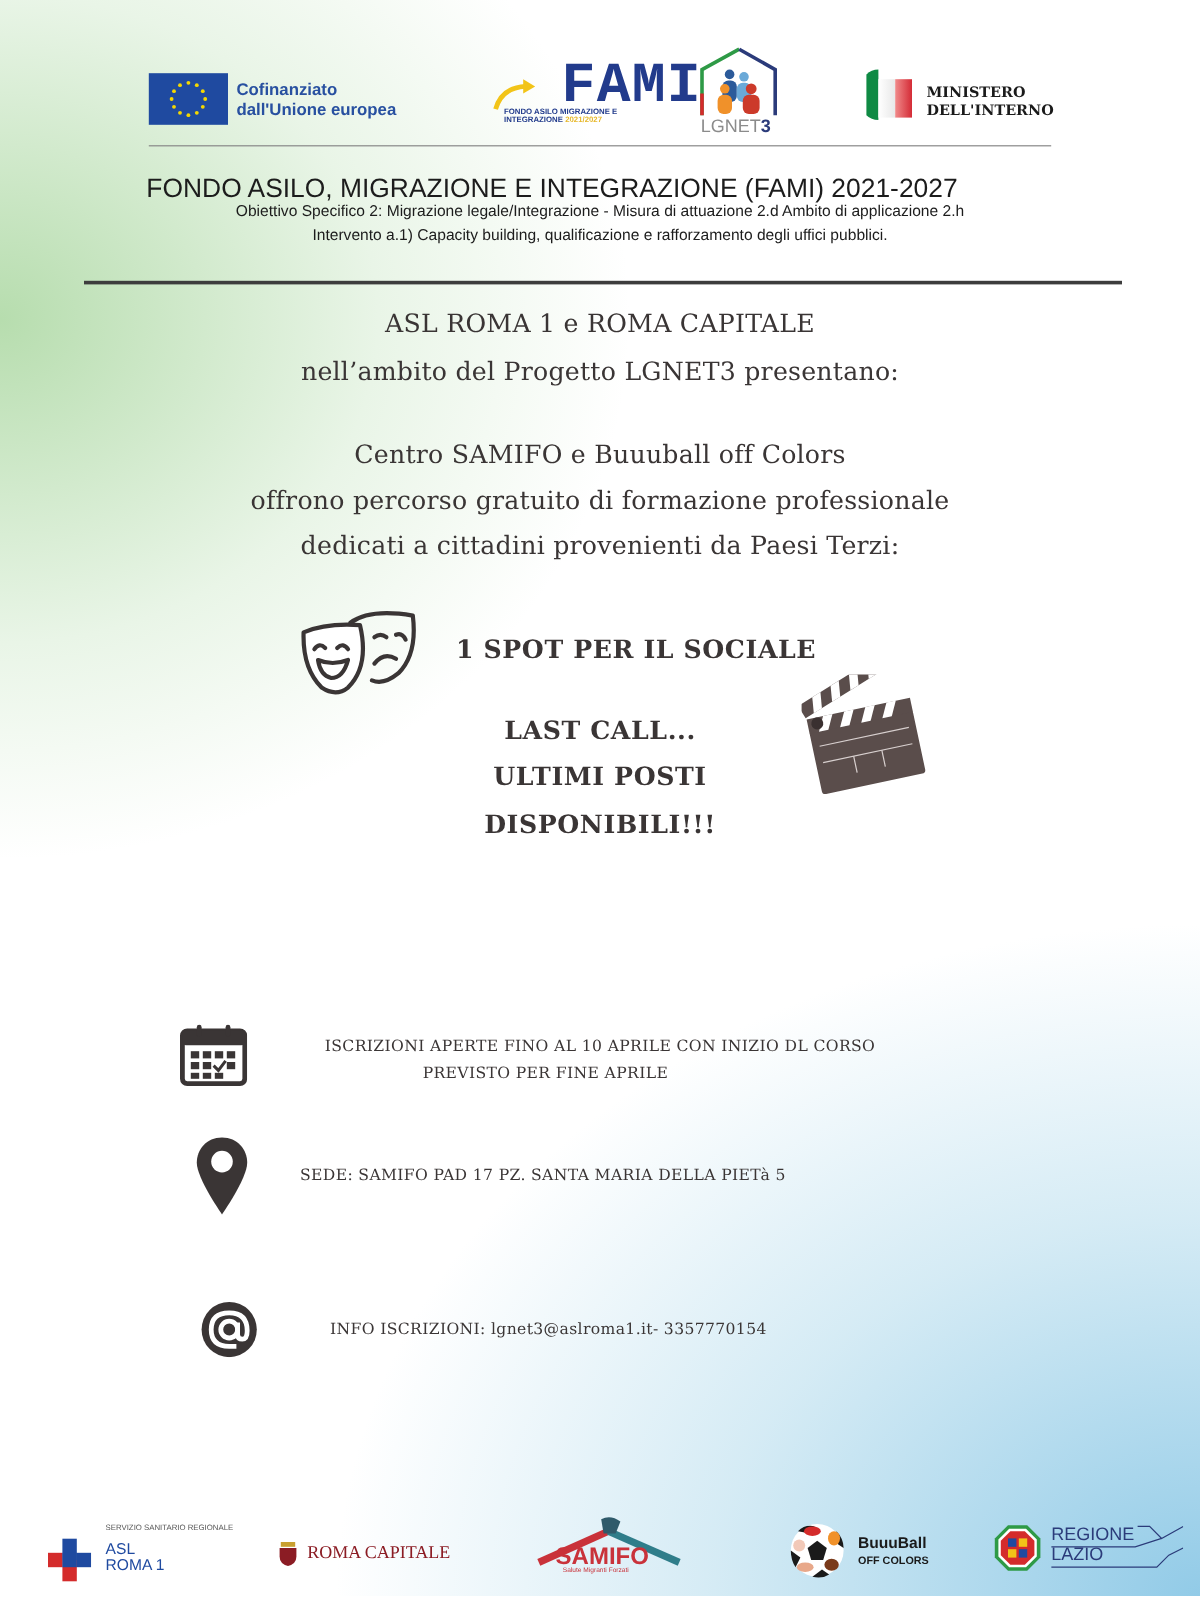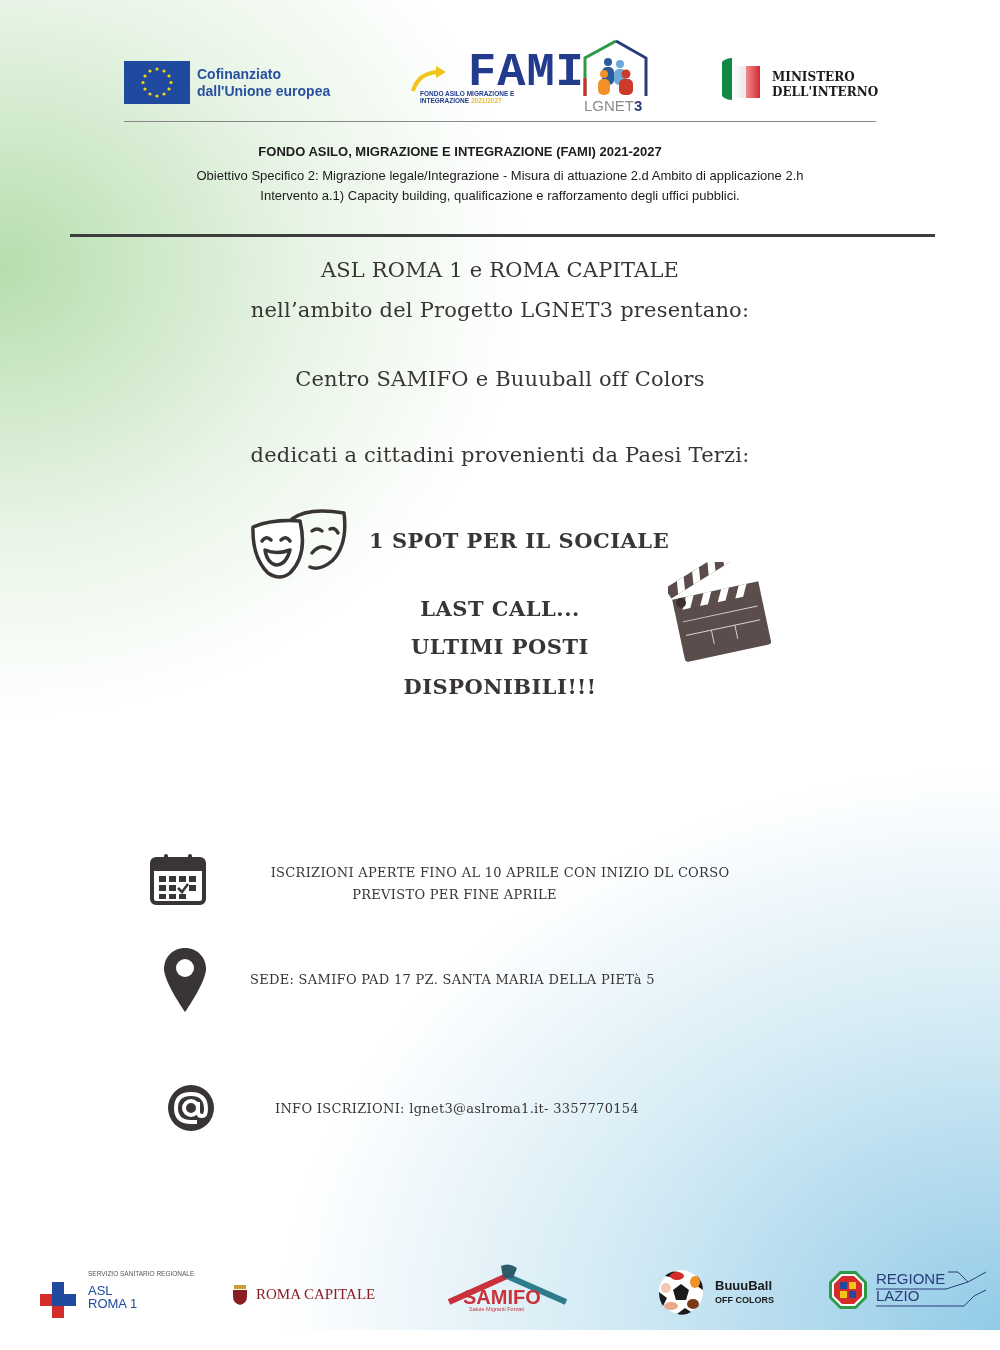--- a/index.html
+++ b/index.html
@@ -23,30 +23,30 @@
   .fami-sub { position:absolute; left: 10px; top: 35px; font-family: "Liberation Sans", sans-serif; font-weight: bold; font-size: 6.5px; line-height: 7px; color: #223b8c; width: 100px; }
   .fami-sub .yr { color: #e7b92e; }
   .lgnet-logo { left: 582px; top: 38px; width: 68px; height: 76px; }
   .lgnet-text { position:absolute; left: 2px; bottom: 0; font-family: "Liberation Sans", sans-serif; font-size: 15px; color: #8b8b8b; letter-spacing: 0; }
   .lgnet-text b { color: #2b3b7a; }
   .min-flag { left: 720px; top: 56px; width: 42px; height: 46px; }
   .min-text { left: 772px; top: 70px; font-family: "DejaVu Serif", serif; font-weight: bold; font-size: 12px; line-height: 15px; color: #1a1a1a; }
   .rule-thin { left: 124px; top: 121px; width: 752px; height: 1px; background: #888; }
 
   
-  .fund-title { left: 0; top: 144px; width: 920px; text-align: center; font-family: "Liberation Sans", sans-serif; font-weight: bold; font-size: 13px; color: #1c1c1c; }
+  .fund-title { left: 0; top: 144px; width: 920px; text-align: center; font-family: "Liberation Sans", sans-serif; font-weight: normal; font-size: 22px; color: #1c1c1c; }
   .fund-line { left: 0; width: 1000px; text-align: center; font-family: "Liberation Sans", sans-serif; font-size: 13px; color: #1c1c1c; }
   .fund-line1 { top: 168px; }
   .fund-line2 { top: 188px; }
   .rule-thick { left: 70px; top: 234px; width: 865px; height: 3px; background: #3d3d3d; }
 
   
   .center-line { left: 0; width: 1000px; text-align: center; font-family: "DejaVu Serif", serif; font-size: 21px; color: #3a3535; letter-spacing: 0.2px; }
   .caps-line { font-weight: bold; font-size: 21px; letter-spacing: 0.5px; }
-  .spot-label { left: 369px; top: 528px; font-weight: bold; font-size: 21px; letter-spacing: 0.5px; color: #3a3535; }
+  .spot-label { left: 380px; top: 528px; font-weight: bold; font-size: 21px; letter-spacing: 0.5px; color: #3a3535; }
 
   .masks-icon { left: 250px; top: 505px; width: 98px; height: 75px; }
   .clapper-icon { left: 668px; top: 562px; width: 104px; height: 102px; }
 
   .info-text { font-family: "DejaVu Serif", serif; font-size: 13px; color: #3a3535; letter-spacing: 0.3px; }
   .cal-icon { left: 150px; top: 853px; width: 56px; height: 52px; }
   .pin-icon { left: 162px; top: 946px; width: 46px; height: 68px; }
   .at-icon { left: 166px; top: 1085px; width: 50px; height: 46px; }
 
   
@@ -139,20 +139,21 @@
 
   <div class="abs fund-title">FONDO ASILO, MIGRAZIONE E INTEGRAZIONE (FAMI) 2021-2027</div>
   <div class="abs fund-line fund-line1">Obiettivo Specifico 2: Migrazione legale/Integrazione - Misura di attuazione 2.d Ambito di applicazione 2.h</div>
   <div class="abs fund-line fund-line2">Intervento a.1) Capacity building, qualificazione e rafforzamento degli uffici pubblici.</div>
   <div class="abs rule-thick"></div>
 
   <div class="abs center-line" style="top:258px">ASL ROMA 1 e ROMA CAPITALE</div>
   <div class="abs center-line" style="top:298px">nell’ambito del Progetto LGNET3 presentano:</div>
 
   <div class="abs center-line" style="top:367px">Centro SAMIFO e Buuuball off Colors</div>
+  <div class="abs center-line" style="top:405px">offrono percorso gratuito di formazione professionale</div>
   <div class="abs center-line" style="top:443px">dedicati a cittadini provenienti da Paesi Terzi:</div>
 
   <div class="abs masks-icon">
     <svg width="98" height="75" viewBox="0 0 98 75" fill="none" stroke="#3a3535" stroke-width="3.5" stroke-linecap="round" stroke-linejoin="round">
       <path d="M42 14 Q58 2 94 8 Q98 40 82 56 Q70 66 60 62"></path>
       <path d="M62 26 Q67 22 72 26"></path>
       <path d="M80 24 Q85 22 88 28"></path>
       <path d="M62 48 Q70 38 80 44"></path>
       <path d="M3 22 Q22 14 50 16 Q58 50 40 68 Q30 76 18 68 Q2 52 3 22 Z" fill="#ffffff"></path>
       <path d="M12 36 Q16 30 21 35"></path>

